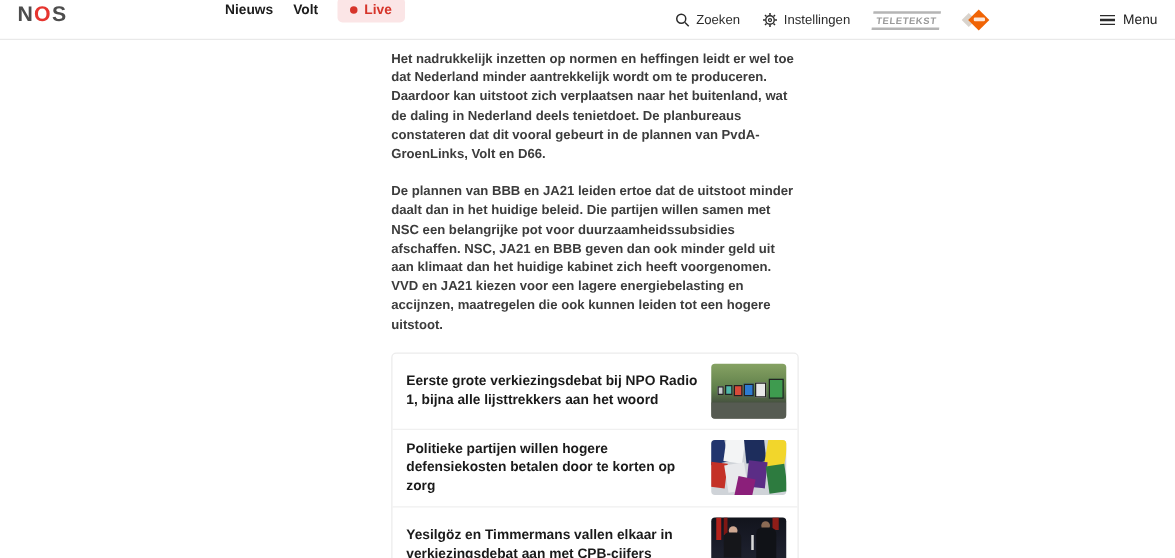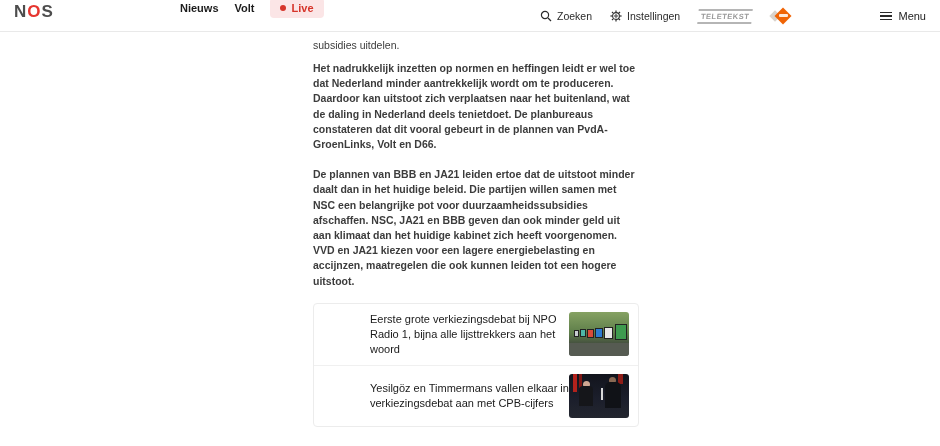--- a/index.html
+++ b/index.html
@@ -46,22 +46,22 @@
   .section-heading { margin-top:14px; font-size:11px; font-weight:bold; color:#111; }
   .para { margin-top:8px; font-size:10.5px; line-height:15.2px; color:#3c3c3c;font-weight:bold; }
   .para + .para { margin-top:15px; }
 
   
   .related { margin-top:14px; width:326px; border:1px solid #ececec;
              border-radius:4px; background:#fff; }
   .card { display:flex; justify-content:space-between; align-items:center;
           padding:8px 9px 8px 11px; min-height:54px; cursor:pointer; }
   .card + .card { border-top:1px solid #f0f0f0; }
-  .card-title { width:238px; font-size:11px; font-weight:normal; line-height:15px;
-                color:#1a1a1a;margin-left:45px; }
+  .card-title { width:238px; font-size:11px; font-weight:bold; line-height:15px;
+                color:#1a1a1a; }
   .thumb { position:relative; width:60px; height:44px; border-radius:3px;
            overflow:hidden; flex-shrink:0; }
   .shape { position:absolute; }
 
   
   .thumb-1 { background:linear-gradient(180deg,#86a263 0%,#5d7d49 48%,#45503f 72%,#6f7368 100%); }
   .t1-p1 { right:2px; bottom:16px; width:12px; height:16px; background:#3e9b4f; border:1px solid #222; }
   .t1-p2 { right:16px; bottom:17px; width:9px; height:12px; background:#e8e8e8; border:1px solid #222; }
   .t1-p3 { right:26px; bottom:18px; width:8px; height:10px; background:#2d7bd1; border:1px solid #222; }
   .t1-p4 { right:35px; bottom:18px; width:7px; height:9px; background:#d84b3a; border:1px solid #222; }
@@ -144,39 +144,52 @@
     <div class="hamburger">
         <span></span>
         <span></span>
         <span></span>
       </div>
     <span class="menu-label">Menu</span>
   </div>
 </div>
 
 <div class="article">
-  <p class="fragment">subsidies uitdelen.</p>
   <p class="para">Het nadrukkelijk inzetten op normen en heffingen leidt er wel toe dat Nederland minder aantrekkelijk wordt om te produceren. Daardoor kan uitstoot zich verplaatsen naar het buitenland, wat de daling in Nederland deels tenietdoet. De planbureaus constateren dat dit vooral gebeurt in de plannen van PvdA-GroenLinks, Volt en D66.</p>
   <p class="para">De plannen van BBB en JA21 leiden ertoe dat de uitstoot minder daalt dan in het huidige beleid. Die partijen willen samen met NSC een belangrijke pot voor duurzaamheidssubsidies afschaffen. NSC, JA21 en BBB geven dan ook minder geld uit aan klimaat dan het huidige kabinet zich heeft voorgenomen. VVD en JA21 kiezen voor een lagere energiebelasting en accijnzen, maatregelen die ook kunnen leiden tot een hogere uitstoot.</p>
 
   <div class="related">
 
     <div class="card">
       <div class="card-title">Eerste grote verkiezingsdebat bij NPO Radio 1, bijna alle lijsttrekkers aan het woord</div>
       <div class="thumb thumb-1">
         <div class="shape t1-p6"></div>
         <div class="shape t1-p5"></div>
         <div class="shape t1-p4"></div>
         <div class="shape t1-p3"></div>
         <div class="shape t1-p2"></div>
         <div class="shape t1-p1"></div>
         <div class="shape t1-base"></div>
       </div>
     </div>
 
+    <div class="card">
+      <div class="card-title">Politieke partijen willen hogere defensiekosten betalen door te korten op zorg</div>
+      <div class="thumb thumb-2">
+        <div class="shape t2-a"></div>
+        <div class="shape t2-b"></div>
+        <div class="shape t2-c"></div>
+        <div class="shape t2-d"></div>
+        <div class="shape t2-e"></div>
+        <div class="shape t2-f"></div>
+        <div class="shape t2-g"></div>
+        <div class="shape t2-h"></div>
+        <div class="shape t2-i"></div>
+      </div>
+    </div>
 
     <div class="card">
       <div class="card-title">Yesilgöz en Timmermans vallen elkaar in verkiezingsdebat aan met CPB-cijfers</div>
       <div class="thumb thumb-3">
         <div class="shape t3-red1"></div>
         <div class="shape t3-red2"></div>
         <div class="shape t3-red3"></div>
         <div class="shape t3-head1"></div>
         <div class="shape t3-fig1"></div>
         <div class="shape t3-head2"></div>

